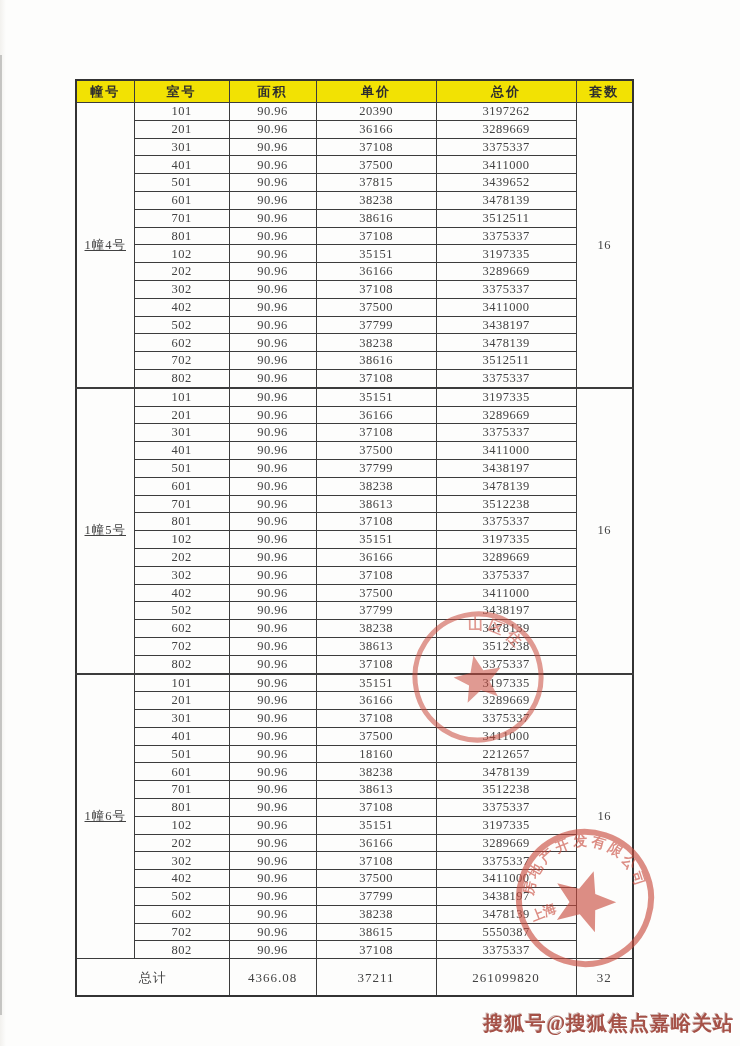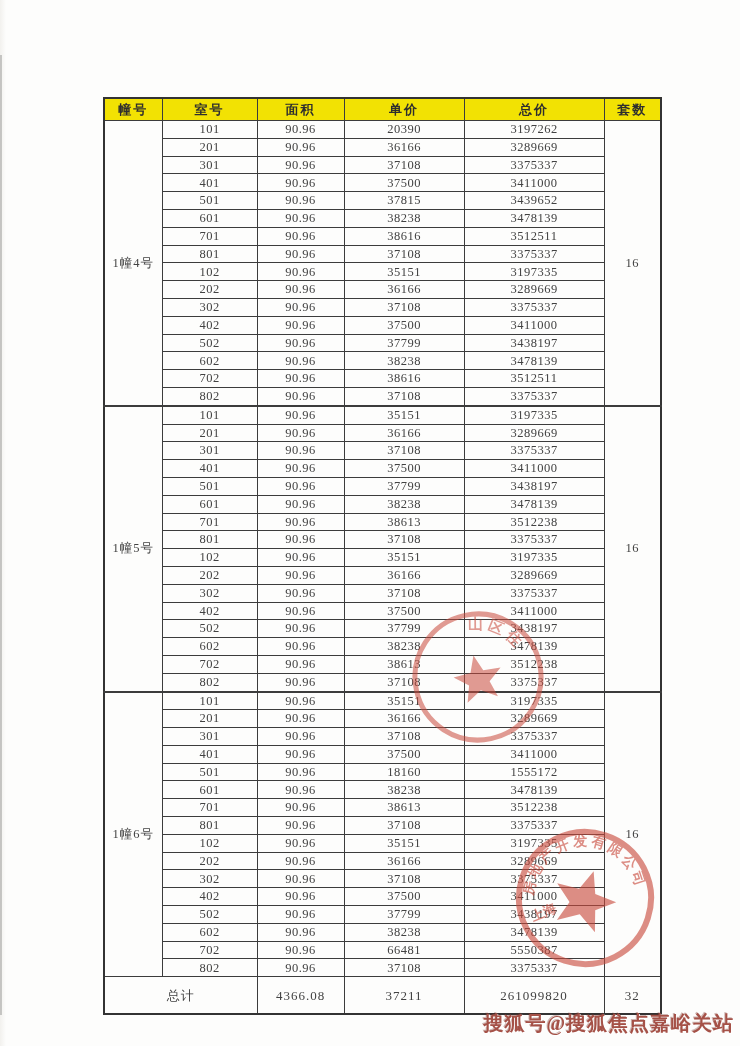--- a/index.html
+++ b/index.html
@@ -6,40 +6,39 @@
   body{
     width:740px;height:1046px;position:relative;overflow:hidden;
     background:#fbfbf9;
     font-family:"Liberation Serif","DejaVu Serif",serif;
     color:#3f3f3f;
   }
   .page{position:absolute;inset:0;background:linear-gradient(90deg,#f2f1ee 0px,#fdfdfc 6px,#fdfdfc 100%);}
   .scan-edge{position:absolute;left:0;top:55px;width:2px;height:960px;background:rgba(60,60,60,.25);}
 
   table.price{
-    position:absolute;left:75px;top:97px;width:557px;
+    position:absolute;left:75px;top:79px;width:557px;
     border-collapse:collapse;table-layout:fixed;
     font-size:12.5px;
-    margin-left:28px;
   }
   table.price td,table.price th{
     border:1.4px solid #3c3c3c;
     text-align:center;vertical-align:middle;
     padding:0;overflow:hidden;white-space:nowrap;
     height:16.8px;line-height:1;
     color:#424242;
     letter-spacing:.5px;
   }
   table.price th{
     background:#f2e203;
     height:21px;
     font-size:13px;font-weight:600;color:#2e2e2e;
     letter-spacing:2px;
   }
-  table.price td.building{font-size:12.5px;letter-spacing:1px;}
+  table.price td.building{font-size:12.5px;letter-spacing:1px;text-decoration:underline;}
   table.price tr.total-row td{height:36px;font-size:13px;letter-spacing:1px;}
   table.price tr.section-start td{border-top-width:2px;}
   table.price{border:2px solid #333;}
 
   .stamp{position:absolute;pointer-events:none;}
   .stamp svg{display:block;}
 
   .watermark{
     position:absolute;top:1010px;right:6px;
     font-size:20px;font-weight:bold;
@@ -294,21 +293,21 @@
         <tr>
           <td>401</td>
           <td>90.96</td>
           <td>37500</td>
           <td>3411000</td>
         </tr>
         <tr>
           <td>501</td>
           <td>90.96</td>
           <td>18160</td>
-          <td>1555172</td>
+          <td>2212657</td>
         </tr>
         <tr>
           <td>601</td>
           <td>90.96</td>
           <td>38238</td>
           <td>3478139</td>
         </tr>
         <tr>
           <td>701</td>
           <td>90.96</td>
@@ -353,21 +352,21 @@
         </tr>
         <tr>
           <td>602</td>
           <td>90.96</td>
           <td>38238</td>
           <td>3478139</td>
         </tr>
         <tr>
           <td>702</td>
           <td>90.96</td>
-          <td>66481</td>
+          <td>38615</td>
           <td>5550387</td>
         </tr>
         <tr>
           <td>802</td>
           <td>90.96</td>
           <td>37108</td>
           <td>3375337</td>
         </tr>
         <tr class="total-row">
           <td colspan="2">总计</td>

